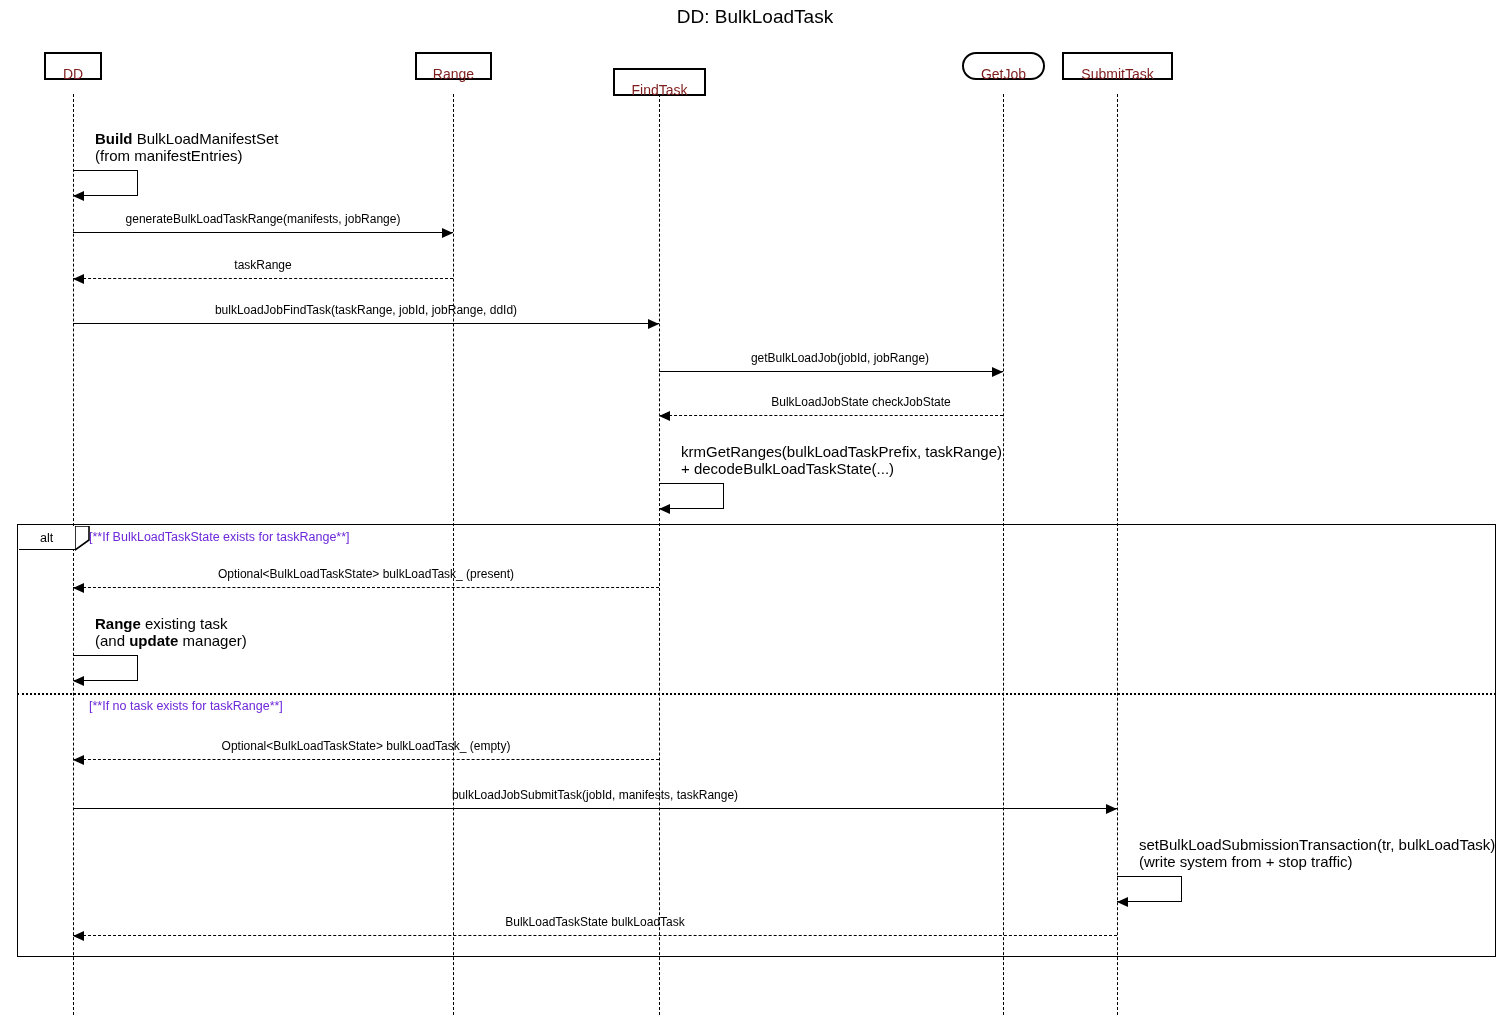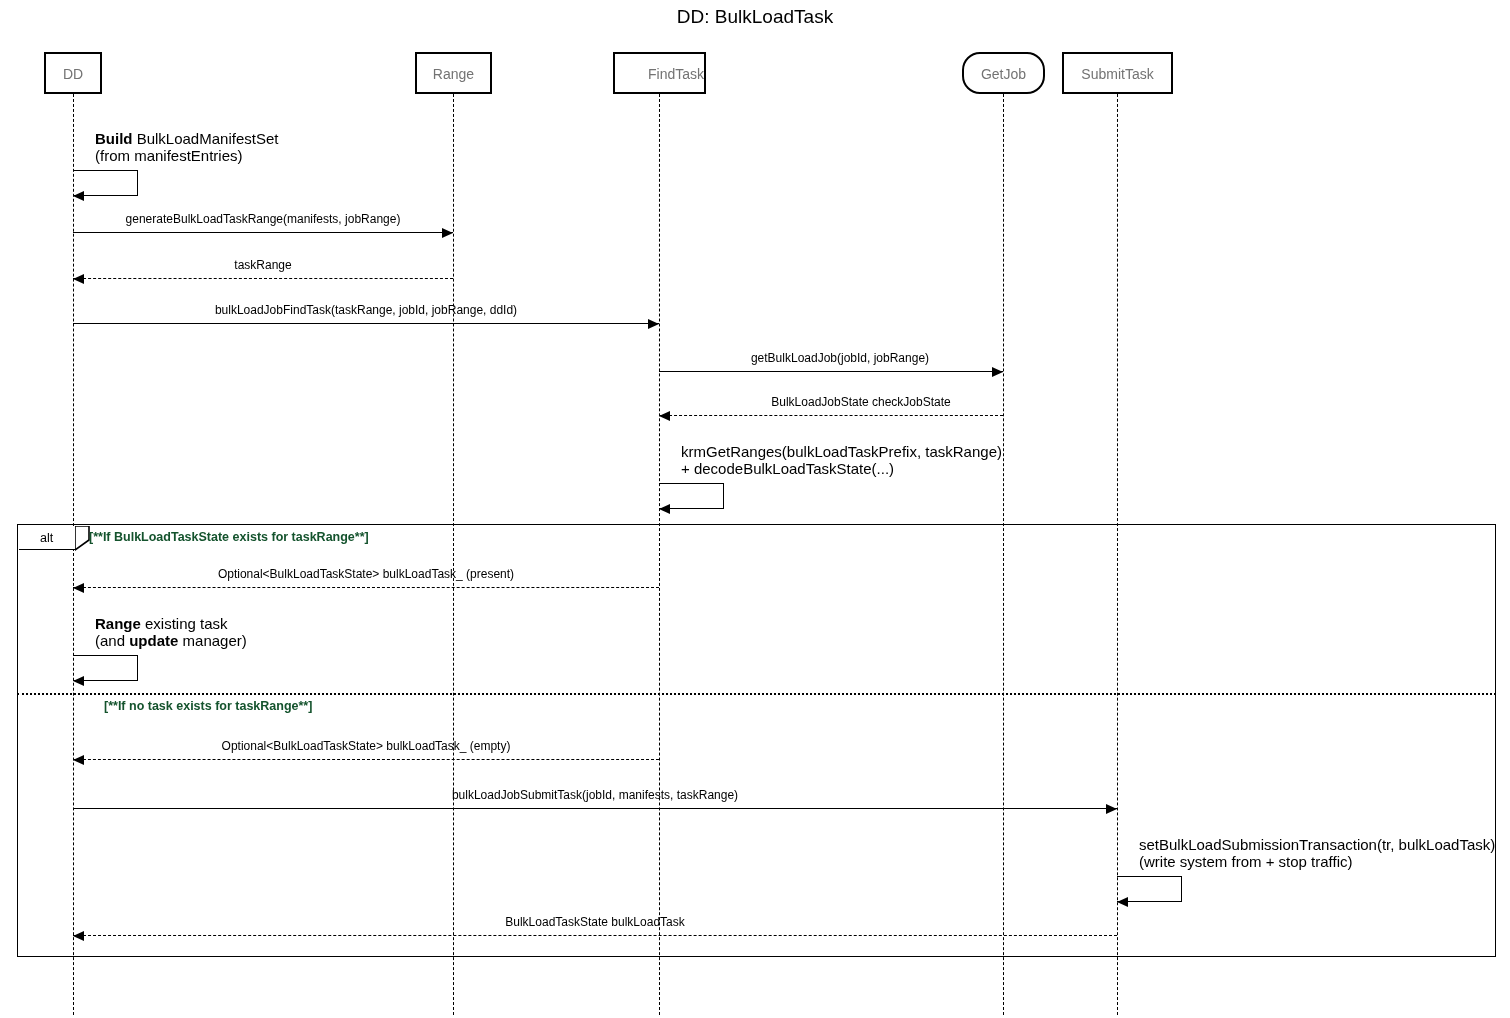--- a/index.html
+++ b/index.html
@@ -25,25 +25,25 @@
     width: 1510px;
     text-align: center;
     font-size: 19px;
     color: #000;
   }
   .participant-box {
     position: absolute;
     box-sizing: border-box;
     border: 2px solid #000;
     background: #fff;
-    height: 42px;
+    height: 28px;
     line-height: 40px;
     text-align: center;
     font-size: 14px;
-    color: #737373;
+    color: #7f1d1d;
     z-index: 5;
   }
   .lifeline {
     position: absolute;
     width: 0;
     border-left: 1px dashed #000;
     z-index: 1;
   }
   .msg-line {
     position: absolute;
@@ -113,24 +113,24 @@
     position: absolute;
     font-size: 12.5px;
     line-height: 24px;
     text-align: center;
     z-index: 7;
     color: #000;
   }
   .frame-cond {
     position: absolute;
     font-size: 12.5px;
-    font-weight: bold;
+    font-weight: normal;
     white-space: nowrap;
     z-index: 7;
-    color: #14532d;
+    color: #6d28d9;
   }
   .frame-divider {
     position: absolute;
     height: 0;
     border-top: 2px dotted #000;
     z-index: 2;
   }
   b { font-weight: bold; }
 </style>
 </head>
@@ -143,21 +143,21 @@
   <div id="lifelines-layer">
       <div class="lifeline" style="left: 73px; top: 94px; height: 921px;"></div>
       <div class="lifeline" style="left: 453px; top: 94px; height: 921px;"></div>
       <div class="lifeline" style="left: 659px; top: 94px; height: 921px;"></div>
       <div class="lifeline" style="left: 1003px; top: 94px; height: 921px;"></div>
       <div class="lifeline" style="left: 1117px; top: 94px; height: 921px;"></div>
     </div>
   <div id="participants-layer">
       <div class="participant-box" style="left: 44px; width: 58px; top: 52px;"><span>DD</span></div>
       <div class="participant-box" style="left: 415px; width: 77px; top: 52px;"><span>Range</span></div>
-      <div class="participant-box" style="left: 613px; width: 93px; top: 52px; text-align: right;"><span>FindTask</span></div>
+      <div class="participant-box" style="left: 613px; width: 93px; top: 68px;"><span>FindTask</span></div>
       <div class="participant-box" style="left: 962px; width: 83px; top: 52px; border-radius: 18px;"><span>GetJob</span></div>
       <div class="participant-box" style="left: 1062px; width: 111px; top: 52px;"><span>SubmitTask</span></div>
     </div>
   <div id="messages-layer">
       <div class="self-note" style="left: 95px; top: 130px;">
         <div><b>Build</b> BulkLoadManifestSet</div>
         <div>(from manifestEntries)</div>
       </div>
       <div class="self-loop" style="left: 73px; top: 170px; width: 65px; height: 26px;"></div>
       <div class="arrow-left" style="left: 73px; top: 191px;"></div>
@@ -185,21 +185,21 @@
     </div>
   <div id="fragment-layer">
       <div class="frame-box" style="left: 17px; top: 524px; width: 1479px; height: 433px;"></div>
       <div class="frame-tab" style="left: 18.6px; top: 525.6px; width: 56px; height: 24px; border-right: none;"></div>
       <svg width="16" height="26" style="position: absolute; left: 74.6px; top: 525.6px; z-index: 7;">
         <path d="M 0 0 L 14 0 L 14 14 L 0 24 Z" fill="#ffffff" stroke="#000000" stroke-width="1.6"></path>
       </svg>
       <div class="frame-tab-label" style="left: 18.6px; top: 525.6px; width: 56px;">alt</div>
       <div class="frame-cond" style="left: 89px; top: 530px;">[**If BulkLoadTaskState exists for taskRange**]</div>
       <div class="frame-divider" style="left: 17px; width: 1479px; top: 693px;"></div>
-      <div class="frame-cond" style="left: 89px; top: 699px; margin-left: 15px;">[**If no task exists for taskRange**]</div>
+      <div class="frame-cond" style="left: 89px; top: 699px;">[**If no task exists for taskRange**]</div>
       <div class="msg-line dashed" style="left: 73px; width: 586px; top: 587px;"></div>
       <div class="arrow-left" style="left: 73px; top: 583px;"></div>
       <div class="msg-label center" style="left: 366px; top: 567px;">Optional&lt;BulkLoadTaskState&gt; bulkLoadTask_ (present)</div>
       <div class="self-note" style="left: 95px; top: 615px;">
         <div><b>Range</b> existing task</div>
         <div>(and <b>update</b> manager)</div>
       </div>
       <div class="self-loop" style="left: 73px; top: 655px; width: 65px; height: 26px;"></div>
       <div class="arrow-left" style="left: 73px; top: 676px;"></div>
       <div class="msg-line dashed" style="left: 73px; width: 586px; top: 759px;"></div>

